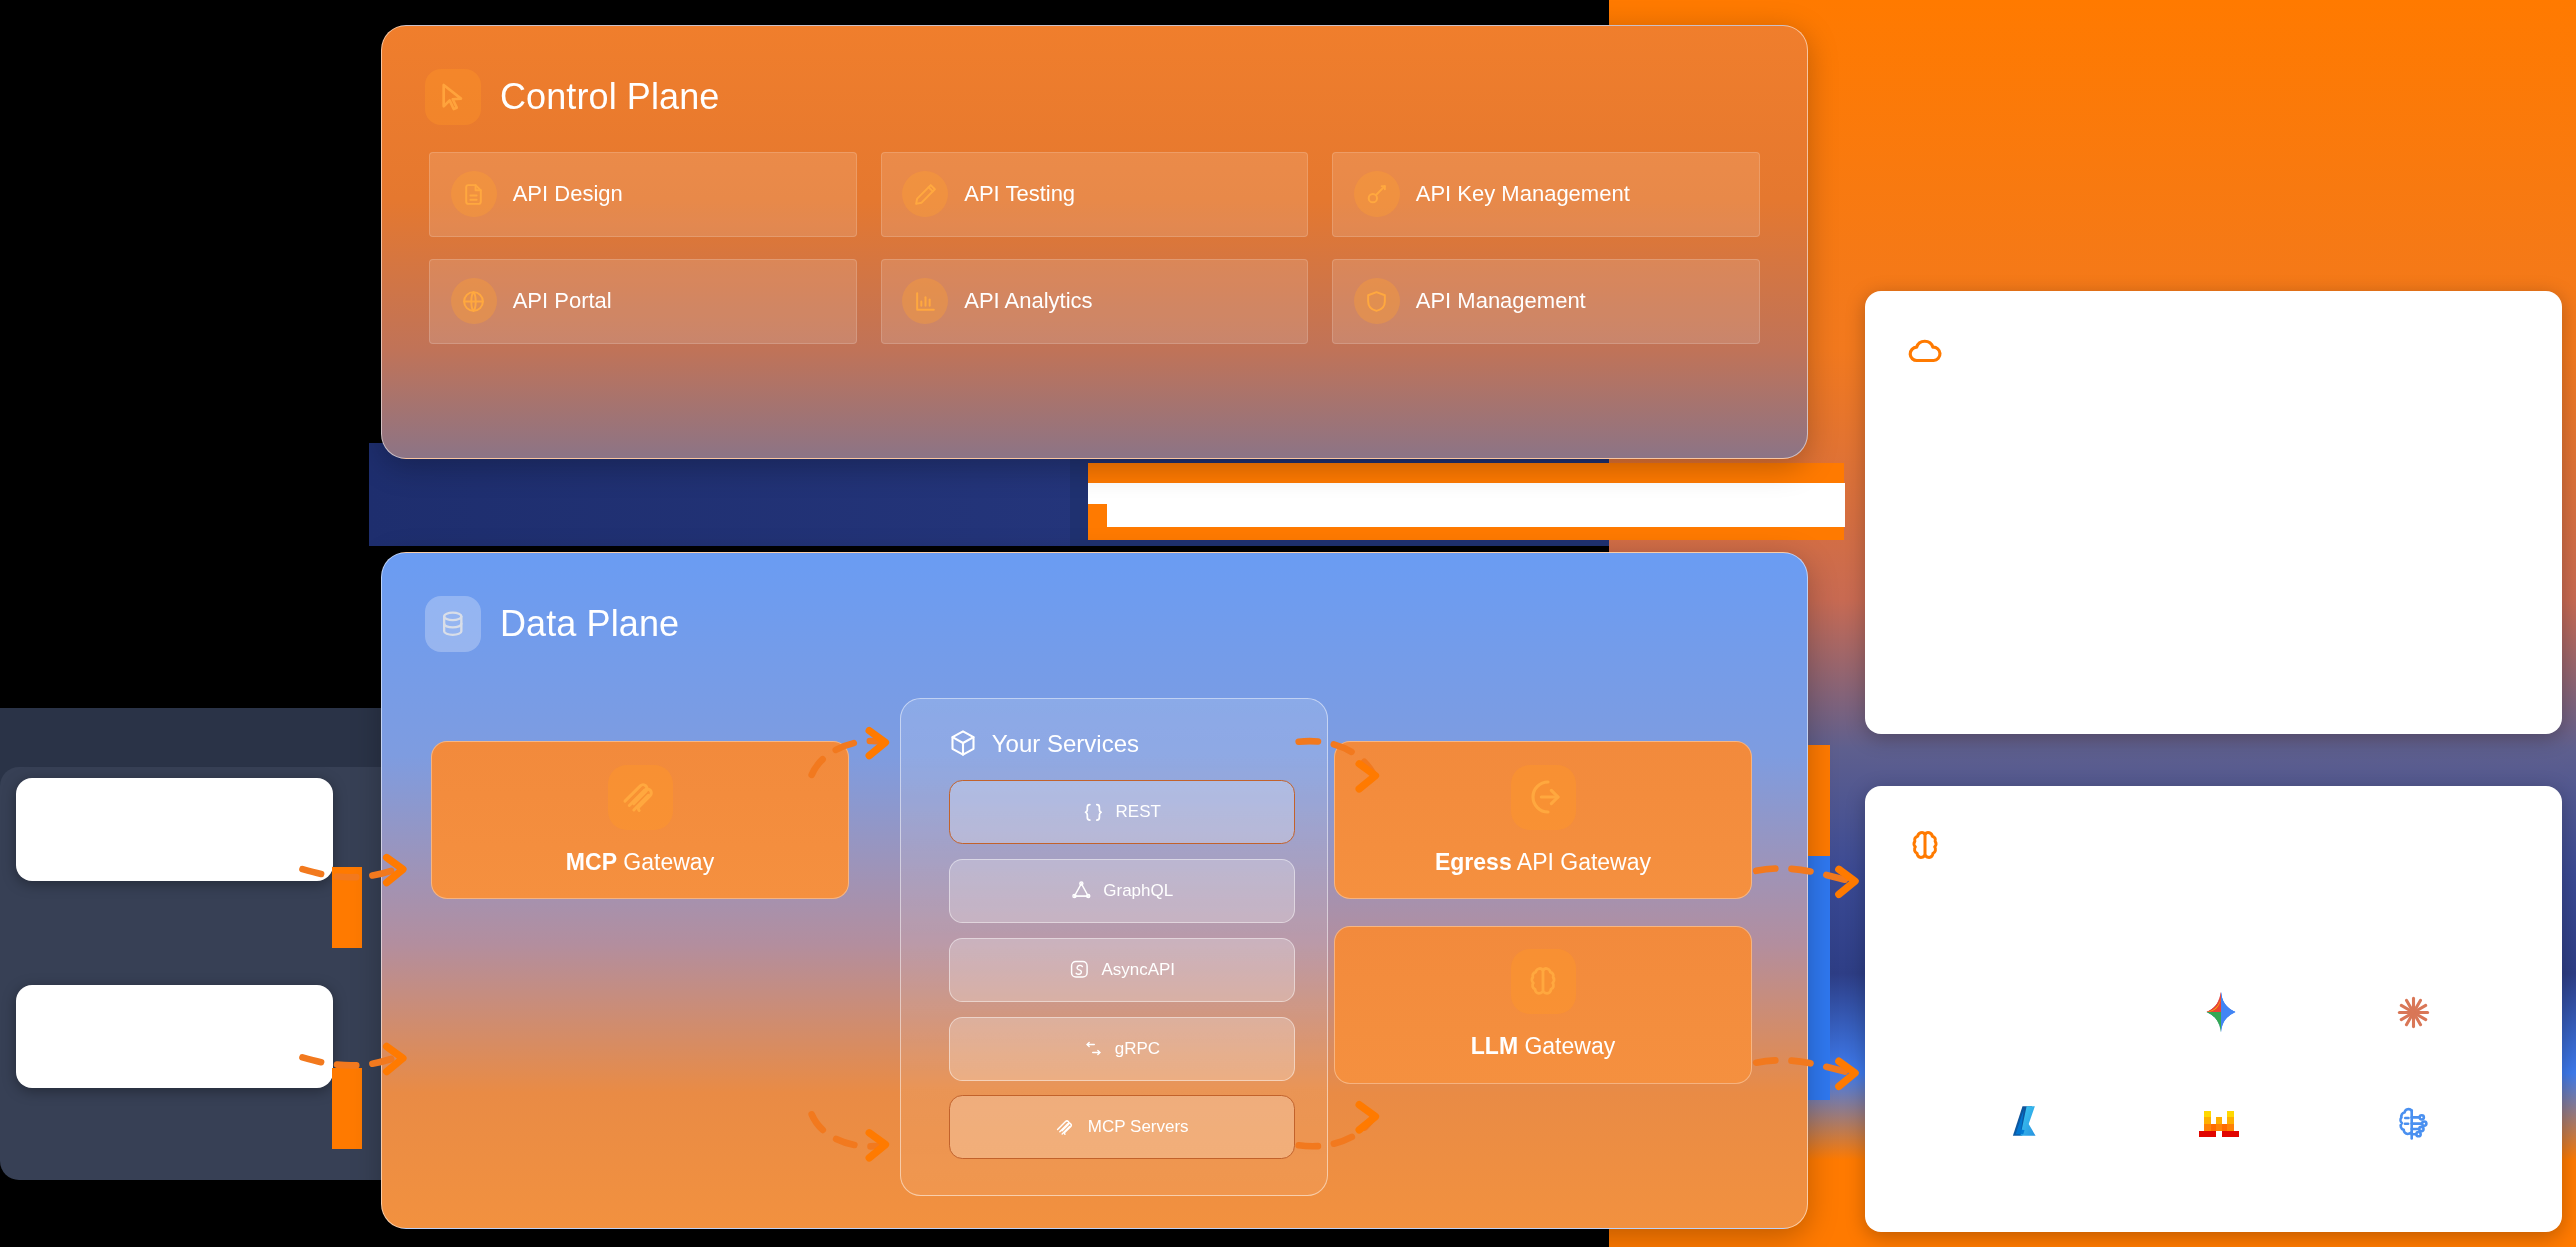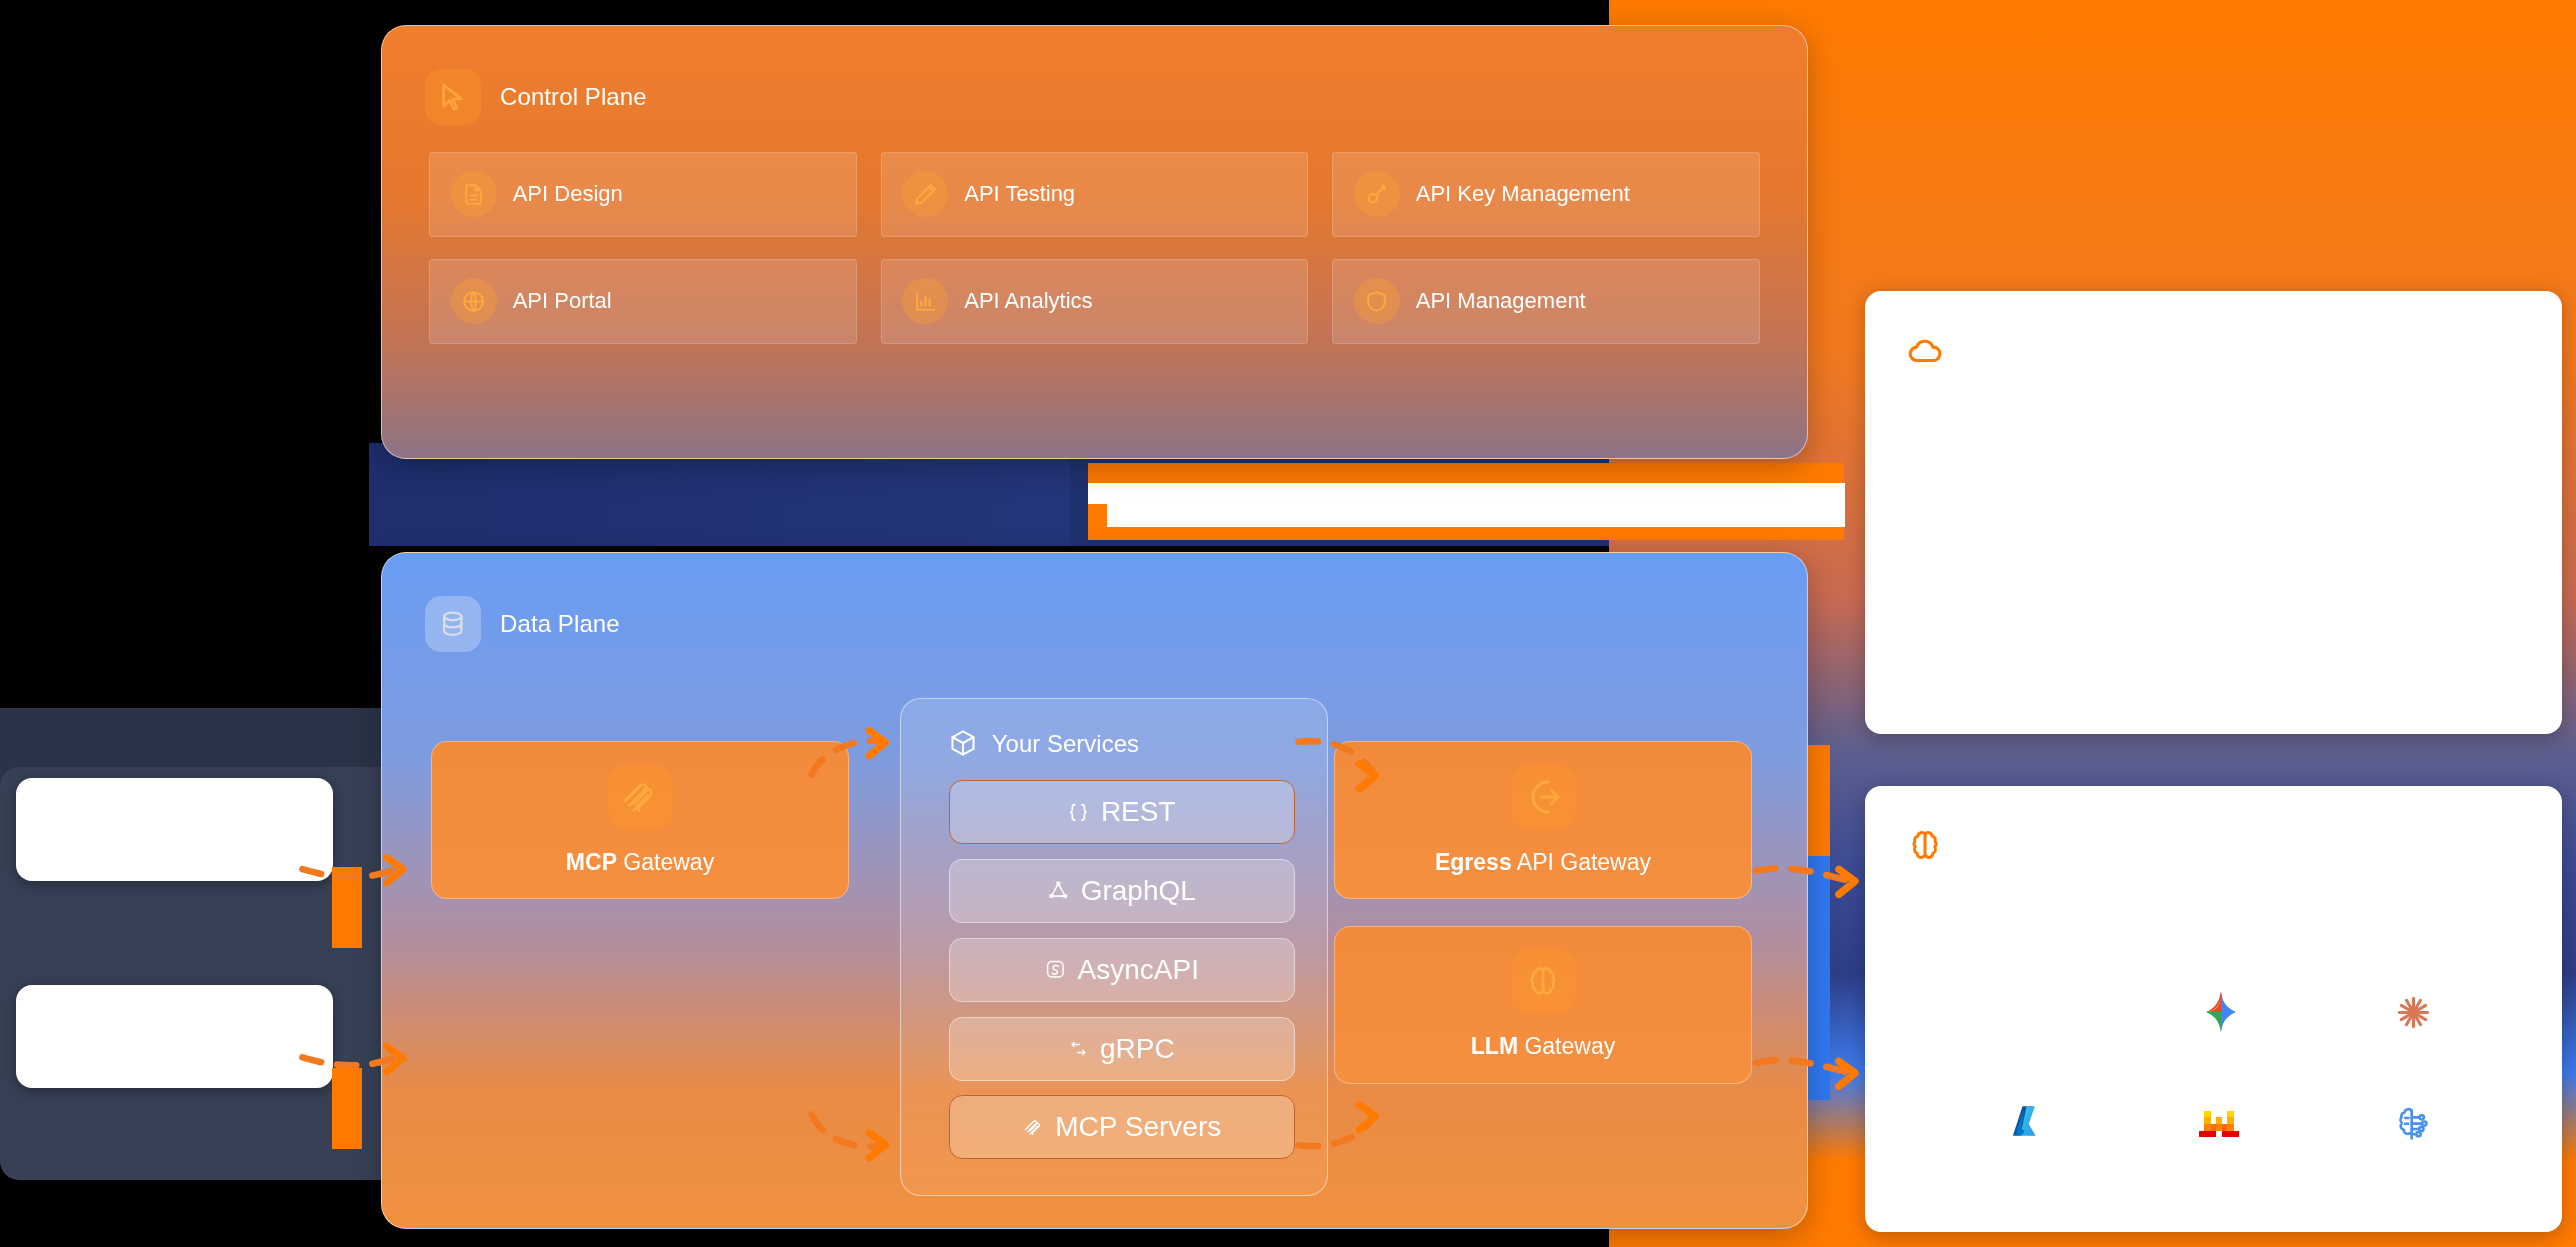--- a/index.html
+++ b/index.html
@@ -100,21 +100,21 @@
     display:flex; align-items:center; gap:19px;
     padding:43px 0 0 43px;
   }
   .plane-badge{
     width:56px;height:56px;border-radius:16px;
     display:flex;align-items:center;justify-content:center;
     flex:none;
   }
   .control-plane .plane-badge{ background:rgba(255,150,40,.38); }
   .plane-title{
-    color:#fff; font-size:24px; letter-spacing:0.1px;
+    color:#fff; font-size:36px; letter-spacing:0.1px;
   }
   .cp-grid{
     display:grid; grid-template-columns:repeat(3,1fr);
     gap:22px 23.6px; padding:26.6px 47px 0 47px;
   }
   .cp-item{
     height:83px; border-radius:4px;
     background:rgba(255,255,255,.13);
     border:0.7px solid rgba(255,255,255,.16);
     display:flex; align-items:center; gap:16px; padding-left:20.7px;
@@ -166,21 +166,21 @@
   .svc-head{
     display:flex; align-items:center; gap:14.8px; padding:29.5px 0 0 32px;
   }
   .svc-title{ color:#fff; font-size:24px;}
   .svc-list{ padding:20.7px 32px 0 32px; display:flex; flex-direction:column; gap:14.8px;}
   .svc-item{
     height:62px; border-radius:13.3px;
     display:flex; align-items:center; justify-content:center; gap:11.8px;
     background:rgba(255,255,255,.24);
     border:0.7px solid rgba(255,255,255,.45);
-    color:#fff; font-size:28px;
+    color:#fff; font-size:17px;
   }
   .svc-item.hl{ border:1.5px solid #C2622B;}
   .svc-ico{display:flex;align-items:center;justify-content:center;}
 
   
   .conn{position:absolute; left:0; top:0; width:2576px; height:1248px; pointer-events:none;}
 </style>
 </head>
 <body>
 

